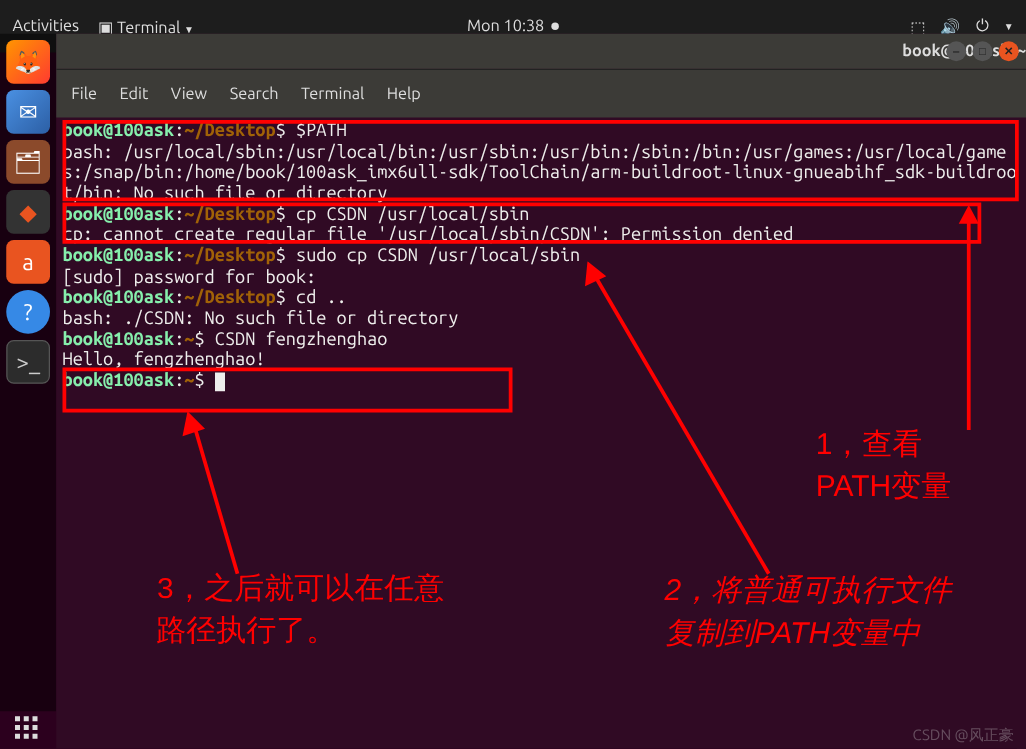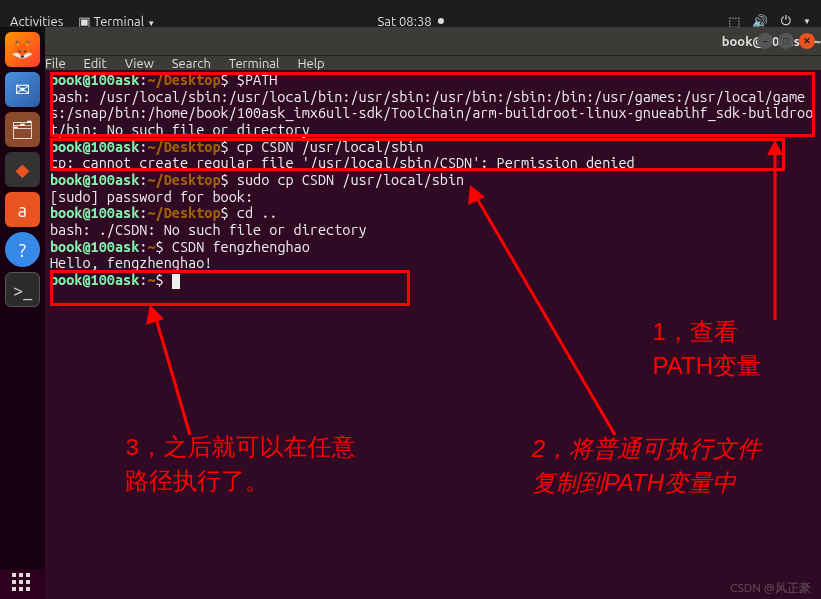--- a/index.html
+++ b/index.html
@@ -24,21 +24,21 @@
 
 .grid-icon { position: absolute; left: 12px; bottom: 8px; display: grid; grid-template-columns: repeat(3, 4px); gap: 3px; }
 .grid-icon span { width: 4px; height: 4px; background: #ddd; }
 
 .window { position: absolute; left: 45px; top: 27px; right: 0; bottom: 0; background: #300a24; }
 .titlebar { height: 28px; background: #3c3b37; display: flex; align-items: center; justify-content: flex-end; position: relative; color: #ddd; font-size: 13px; font-weight: bold; }
 .winbtns { position: absolute; right: 6px; display: flex; gap: 5px; }
 .winbtn { width: 16px; height: 16px; border-radius: 50%; background: #555; display: flex; align-items: center; justify-content: center; font-size: 9px; color: #222; }
 .winbtn.close { background: #e95420; }
 
-.menubar { height: 15px; background: #3c3b37; display: flex; align-items: center; padding: 0 0; gap: 18px; color: #ddd; font-size: 13px; border-top: 1px solid #222; }
+.menubar { height: 39px; background: #3c3b37; display: flex; align-items: center; padding: 0 12px; gap: 18px; color: #ddd; font-size: 13px; border-top: 1px solid #222; }
 
 .terminal { padding: 2px 5px; font-family: "Ubuntu Mono", monospace; font-size: 14.5px; line-height: 1.15; color: #fff; position: relative; }
 .term-line { white-space: pre-wrap; word-break: break-all; }
 .g { color: #86efac; font-weight: bold; }
 .b { color: #a16207; font-weight: bold; }
 .w { color: #eeeeec; }
 .cursor { display: inline-block; width: 8px; height: 15px; background: #eeeeec; vertical-align: middle; }
 
 .redbox { position: absolute; border: 3px solid #ff0000; pointer-events: none; }
 .box1 { left: 5px; top: 2px; width: 765px; height: 65px; }
@@ -56,21 +56,21 @@
 </style>
 </head>
 <body>
 
 <div class="topbar">
   <div class="left">
     <span>Activities</span>
     <span>▣ <span>Terminal</span> <span class="arrow">▼</span></span>
   </div>
   <div class="center">
-    <span>Sat 08:38</span>
+    <span>Mon 10:38</span>
     <span class="dot"></span>
   </div>
   <div class="right">
     <span>⬚</span>
     <span>🔊</span>
     <span>⏻</span>
     <span class="arrow">▼</span>
   </div>
 </div>
 

